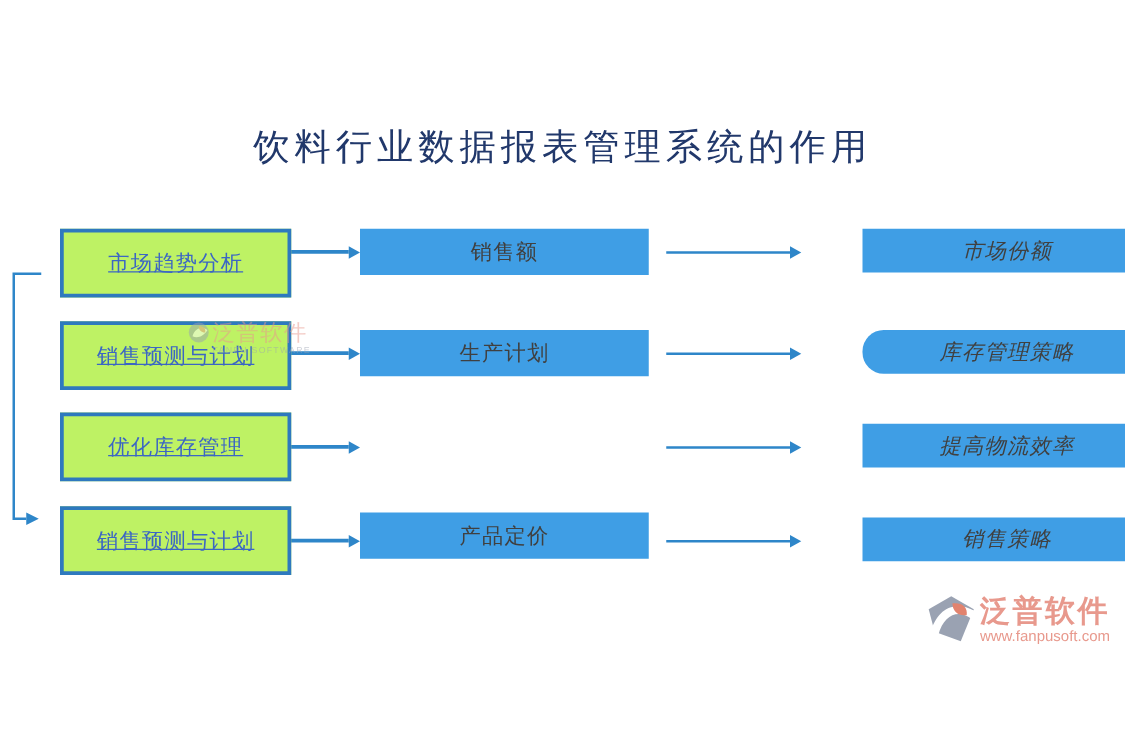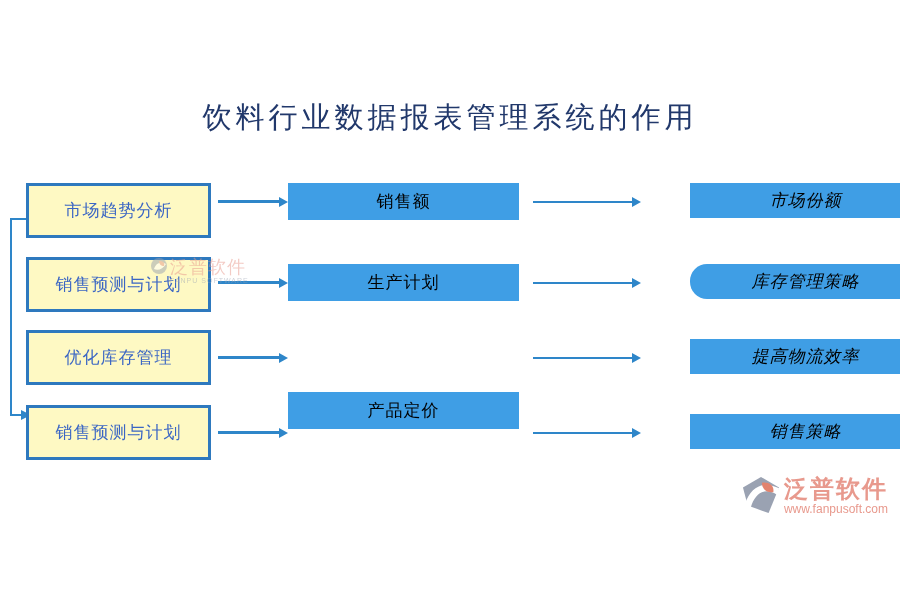--- a/index.html
+++ b/index.html
@@ -27,44 +27,45 @@
     top:98px;
     text-align:center;
     font-size:29px;
     letter-spacing:4px;
     color:var(--title-text);
     white-space:nowrap;
   }
 
   .lbox{
     position:absolute;
-    left:26px;width:185px;height:55px;
-    background:#fef9c3;
+    left:48px;width:185px;height:55px;
+    background:#bef264;
     border:3px solid var(--box-border);
     color:var(--left-text);
     font-size:17px;
     display:flex;align-items:center;justify-content:center;
     letter-spacing:1px;
     z-index:2;
+    text-decoration:underline;
   }
   .mbox,.rbox{
     position:absolute;
     width:231px;
     background:var(--box-fill);
-    color:#000000;
+    color:#404040;
     font-size:17px;
     display:flex;align-items:center;justify-content:center;
     letter-spacing:1px;
     z-index:2;
   }
   .mbox{left:288px;height:37px;}
   .rbox{left:690px;height:35px;font-style:italic;}
 
   .l0{top:183px;} .l1{top:257px;} .l2{top:330px;} .l3{top:405px;}
-  .m0{top:183px;} .m1{top:264px;} .m2{top:339px;} .m3{top:392px;}
+  .m0{top:183px;} .m1{top:264px;} .m2{top:339px;} .m3{top:410px;}
   .r0{top:183px;} .r1{top:264px;border-radius:17px;} .r2{top:339px;} .r3{top:414px;}
 
   .arrow{
     position:absolute;
     background:var(--arrow);
     z-index:1;
   }
   .arrow::after{
     content:"";
     position:absolute;

